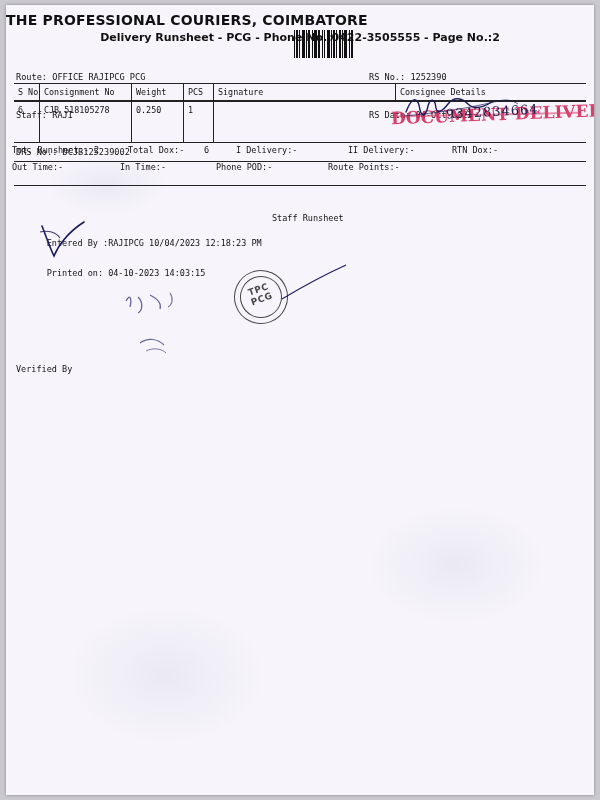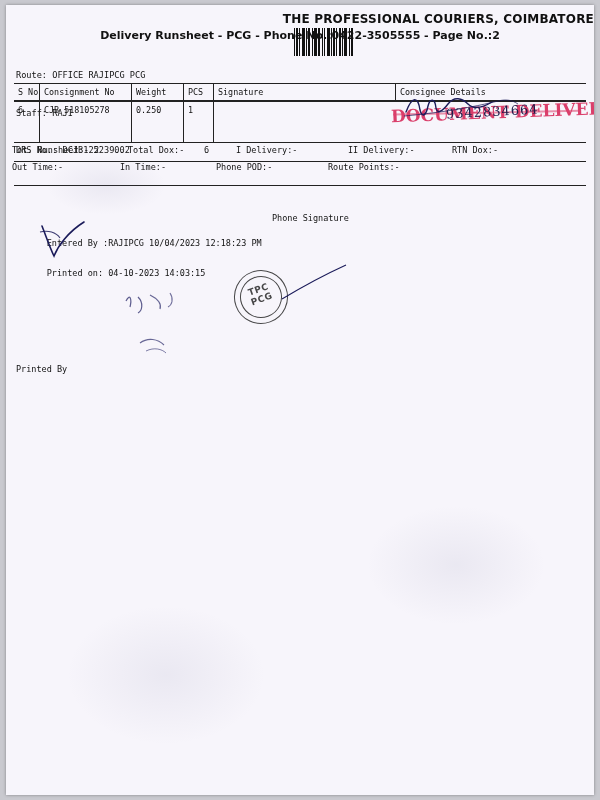--- a/index.html
+++ b/index.html
@@ -18,24 +18,24 @@
     left: 6px;
     top: 5px;
     width: 588px;
     height: 790px;
     background: #f7f5fb;
     box-shadow: 0 0 3px rgba(0,0,0,0.35);
     overflow: hidden;
   }
   
   .doc-title {
-    text-align: right;
+    text-align: left;
     font-family: "DejaVu Sans", sans-serif;
     font-weight: bold;
-    font-size: 12px;
+    font-size: 14px;
     color: #111;
     margin-top: 7px;
     letter-spacing: 0.2px;
   }
   .doc-subtitle {
     text-align: center;
     font-family: "DejaVu Sans", sans-serif;
     font-weight: bold;
     font-size: 11px;
     color: #111;
@@ -304,20 +304,24 @@
         <i style="width:1px;background:transparent"></i>
       <i style="width:2px"></i>
     </div>
 
     <div class="meta-left">
       <div>Route: OFFICE RAJIPCG PCG</div>
       <div>Staff: RAJI</div>
       <div>DRS No.: DCJB125239002</div>
     </div>
 
+    <div class="meta-right">
+      <div>RS No.: 1252390</div>
+      <div>RS Date: 04-Oct-2023</div>
+    </div>
 
     <div class="stamp-delivery">DOCUMENT DELIVERY</div>
   </div>
 
   <div class="tbl">
     <div class="row head">
       <div class="cell c-sno">S No</div>
       <div class="cell c-cn">Consignment No</div>
       <div class="cell c-wt">Weight</div>
       <div class="cell c-pcs">PCS</div>
@@ -360,24 +364,24 @@
   <div class="sep" style="top:156px"></div>
   <div class="sep" style="top:180px"></div>
 
   <div class="footer">
     <div>
       <span>Entered By :RAJIPCG 10/04/2023 12:18:23 PM</span>
       <span style="display:inline-block;width:22px"></span>
       <span>Printed on: 04-10-2023 14:03:15</span>
     </div>
     <div style="height:6px"></div>
-    <div>Printed By</div>
+    <div>Verified By</div>
   </div>
 
-  <div class="staff-sign-label">Phone Signature</div>
+  <div class="staff-sign-label">Staff Runsheet</div>
 
   <svg class="verified-mark" viewBox="0 0 56 42">
     <path d="M6 6 C10 16, 14 28, 18 36 C22 26, 32 12, 48 2" fill="none" stroke="#1b1b5a" stroke-width="1.6" stroke-linecap="round"></path>
     <path d="M4 12 C12 10, 20 12, 24 18" fill="none" stroke="#1b1b5a" stroke-width="1.1" opacity="0.85"></path>
   </svg>
 
   <div class="round-stamp">
     <div class="inner"></div>
     <div class="txt">
       <div>TPC</div>

